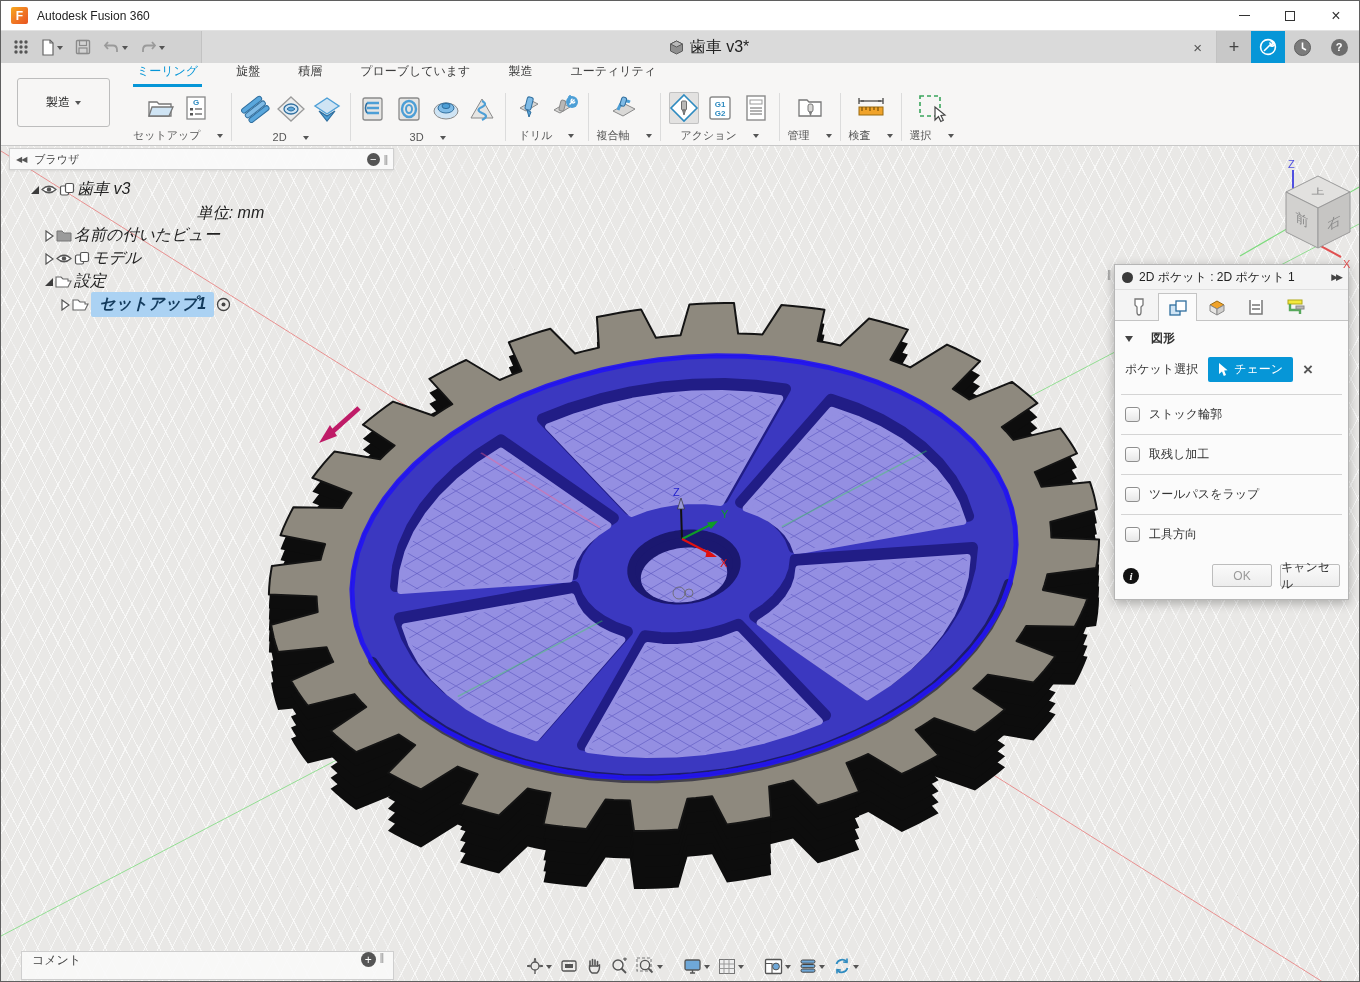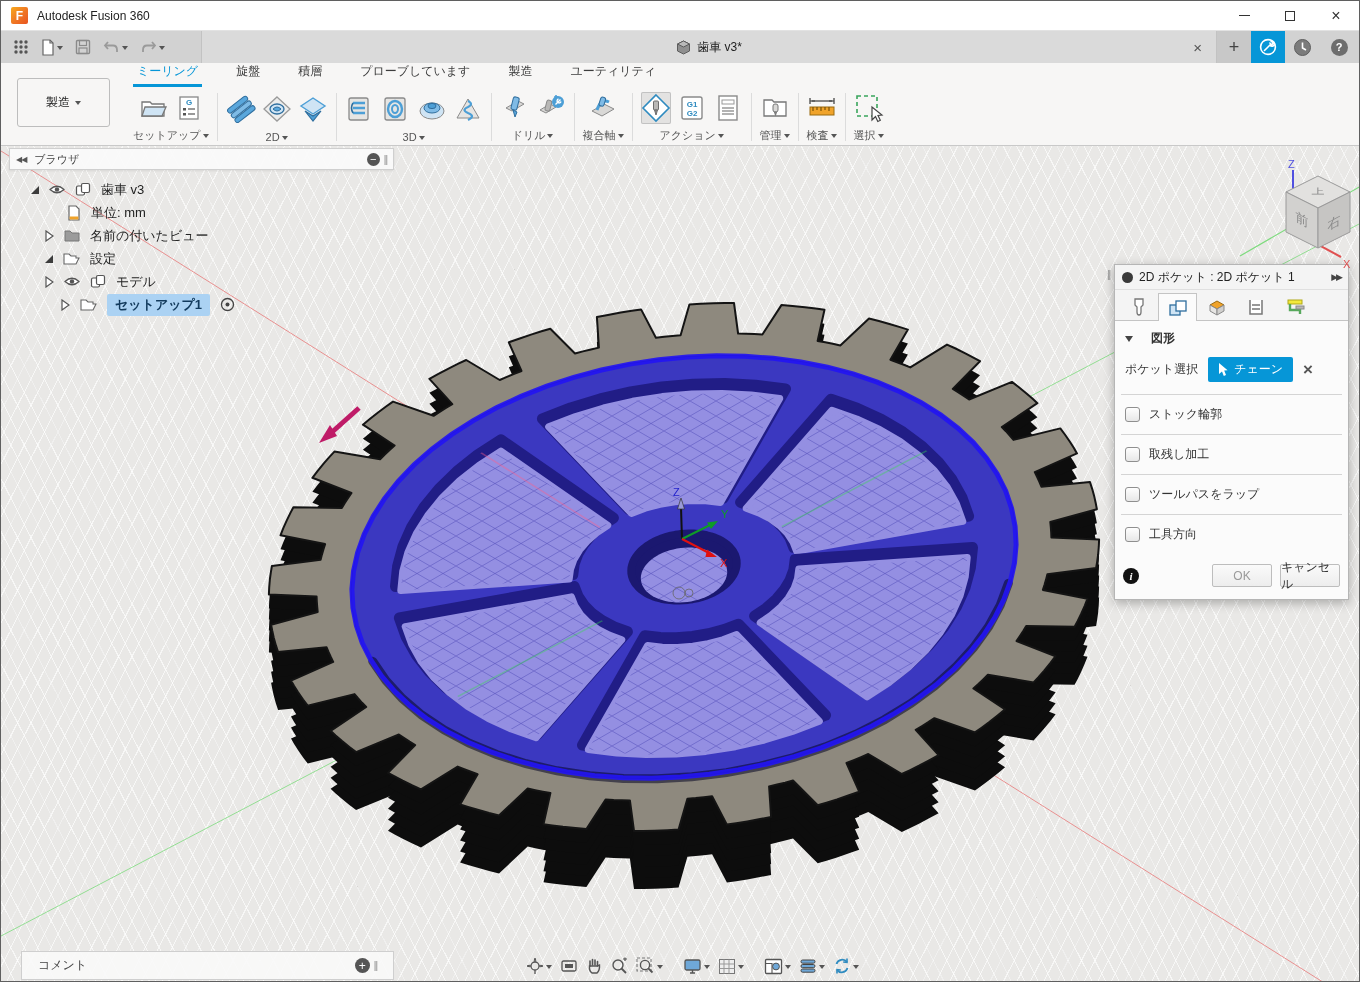--- a/index.html
+++ b/index.html
@@ -21,41 +21,41 @@
   .maximize-box { width:10px; height:10px; border:1.4px solid #333; }
   .close-x { font-size:16px; line-height:1; }
 
   
   .qatrow { position:absolute; left:0; top:30px; width:100%; height:32px; background:#d2d2d2; display:flex; align-items:stretch; }
   .qat-icons { display:flex; align-items:center; gap:4px; padding:0 8px; width:200px; }
   .qat-btn { display:flex; align-items:center; gap:2px; padding:3px 4px; border-radius:2px; }
   .caret { width:0; height:0; border:3.5px solid transparent; border-top:4px solid #555; margin-top:4px; display:inline-block; }
   .doc-tab { flex:1 1 auto; background:#dadada; border-left:1px solid #c2c2c2; border-right:1px solid #c2c2c2;
              display:flex; align-items:center; justify-content:center; position:relative; }
-  .doc-tab-label { display:flex; align-items:center; gap:6px; font-size:12px; color:#222;text-align:right; }
+  .doc-tab-label { display:flex; align-items:center; gap:6px; font-size:16px; color:#222;text-align:right; }
   .doc-close { position:absolute; right:8px; top:0; height:100%; display:flex; align-items:center; color:#555; font-size:15px; padding:0 6px; }
   .tab-add { width:34px; background:#c8c8c8; display:flex; align-items:center; justify-content:center; font-size:18px; color:#444; }
   .job-btn { width:34px; background:#0696d7; display:flex; align-items:center; justify-content:center; }
   .ext-btn { width:34px; display:flex; align-items:center; justify-content:center; }
   .help-btn { margin-left:auto; width:40px; display:flex; align-items:center; justify-content:center; }
   .circle-dark { width:17px; height:17px; border-radius:50%; background:#6d6d6d; color:#fff; font-size:11px; font-weight:bold;
                  display:flex; align-items:center; justify-content:center; }
 
   
   .ribbon { position:absolute; left:0; top:62px; width:100%; height:83px; background:#f7f6f5; border-bottom:1px solid #c9c9c9; }
   .workspace-btn { position:absolute; left:16px; top:15px; width:93px; height:49px; border:1px solid #bdbdbd; border-radius:3px;
                    background:#f7f6f5; display:flex; align-items:center; justify-content:center; gap:5px; font-size:12px; color:#222; }
   .ribbon-main { position:absolute; left:122px; top:0; right:0; height:100%; display:flex; flex-direction:column; }
   .ribbon-tabs { height:24px; display:flex; align-items:flex-end; gap:30px; padding-left:10px; }
   .rtab { font-size:12px; color:#3c3c3c; padding:2px 4px 4px; border-bottom:3px solid transparent; white-space:nowrap; }
   .rtab.active { color:#0696d7; border-bottom-color:#0696d7; }
   .ribbon-groups { flex:1; display:flex; align-items:stretch; padding-left:2px; }
   .rgroup { display:flex; flex-direction:column; align-items:center; justify-content:flex-end; padding:1px 8px 2px; }
   .rgroup-icons { flex:1; display:flex; align-items:center; gap:6px; }
-  .rgroup-label { font-size:11px; color:#555; display:flex; align-items:center; gap:2px; padding-top:1px; white-space:nowrap; }
+  .rgroup-label { font-size:11px; color:#555; display:flex; align-items:center; gap:16px; padding-top:1px; white-space:nowrap; }
   .rsep { width:1px; background:#dcdcdc; margin:6px 0 4px; }
   .ribbon-icon { width:30px; height:32px; display:flex; align-items:center; justify-content:center; border-radius:2px; }
   .ribbon-icon.pressed { background:#e3e2e1; box-shadow:inset 0 0 0 1px #c2c2c2; }
 
   
   .canvas { position:absolute; left:0; top:145px; width:1360px; height:836px;
     background-color:#e9e8e6;
     background-image:
       repeating-linear-gradient(117deg, rgba(255,255,255,.65) 0 1px, rgba(0,0,0,0) 1px 12px),
       repeating-linear-gradient(63deg,  rgba(255,255,255,.65) 0 1px, rgba(0,0,0,0) 1px 12px),
@@ -65,21 +65,21 @@
   #scene { position:absolute; left:0; top:0; }
 
   
   .browser { position:absolute; left:8px; top:2px; width:385px; }
   .panel-header { height:22px; background:rgba(250,250,250,.95); border:1px solid #cfcfcf; display:flex; align-items:center;
                   padding:0 6px; font-size:11px; color:#444; box-shadow:0 1px 2px rgba(0,0,0,.08); }
   .panel-grip { color:#888; font-size:10px; letter-spacing:-1px; margin-left:4px; }
   .minus-circle { width:13px; height:13px; border-radius:50%; background:#555; color:#fff; display:flex; align-items:center;
                   justify-content:center; font-size:11px; line-height:1; margin-left:auto; }
   .tree { padding-top:8px; }
-  .tree-row { height:23px; display:flex; align-items:center; gap:10px; font-size:13px; color:#222; }
+  .tree-row { height:23px; display:flex; align-items:center; gap:2px; font-size:16px; color:#222;font-style:italic; }
   .tree-label { white-space:nowrap; }
   .sel-chip { background:#abd2f3; border-radius:2px; padding:2px 8px; font-weight:bold; color:#123a5c; }
   .tri-open { width:0; height:0; border-left:8px solid transparent; border-bottom:8px solid #3c3c3c; }
 
   
   .dialog { position:absolute; left:1113px; top:118px; width:235px; background:#fbfbfb; border:1px solid #b5b5b5;
             box-shadow:0 3px 10px rgba(0,0,0,.28); }
   .dlg-grip { position:absolute; left:-8px; top:4px; color:#888; font-size:10px; letter-spacing:-1px; }
   .dlg-header { height:25px; display:flex; align-items:center; gap:6px; padding:0 7px; background:#f4f4f4;
                 border-bottom:1px solid #e0e0e0; font-size:12px; color:#222; }
@@ -100,21 +100,21 @@
   .dlg-footer { display:flex; align-items:center; padding:10px 8px 12px; }
   .info-circle { width:16px; height:16px; border-radius:50%; background:#111; color:#fff; font-size:11px; font-style:italic;
                  font-weight:bold; display:flex; align-items:center; justify-content:center; font-family:"Liberation Serif",serif; }
   .dlg-btn { height:23px; border:1px solid #bdbdbd; border-radius:2px; background:linear-gradient(#fafafa,#ededed);
              display:flex; align-items:center; justify-content:center; font-size:12px; }
   .ok-btn { width:60px; margin-left:auto; color:#9a9a9a; }
   .cancel-btn { width:60px; margin-left:8px; color:#333; }
 
   
   .comment-bar { position:absolute; left:20px; top:805px; width:373px; height:29px; background:rgba(249,249,249,.92);
-                 border:1px solid #cfcfcf; display:flex; align-items:center; padding:0 16px; color:#444; font-size:12px; }
+                 border:1px solid #cfcfcf; display:flex; padding:0 10px; color:#444; font-size:12px; }
   .comment-plus { margin-left:auto; width:15px; height:15px; border-radius:50%; background:#555; color:#fff;
                   display:flex; align-items:center; justify-content:center; font-size:12px; line-height:1; }
   .navbar { position:absolute; left:522px; top:807px; height:26px; display:flex; align-items:center; gap:2px; }
   .nav-btn { display:flex; align-items:center; padding:2px 3px; gap:2px; border-radius:2px; }
   .nav-sep { width:10px; }
 
   
   .viewcube { position:absolute; left:1237px; top:10px; width:125px; height:135px; }
 </style>
 </head>
@@ -549,56 +549,56 @@
           <svg width="16" height="11" viewBox="0 0 16 11">
             <path d="M1 5.5 Q8 -1 15 5.5 Q8 12 1 5.5 Z" fill="#fff" stroke="#555" stroke-width="1.2"></path>
               <circle cx="8" cy="5.5" r="2.2" fill="#555"></circle>
           </svg>
           <svg width="16" height="15" viewBox="0 0 16 15">
             <rect x="1.5" y="4" width="8" height="9" rx="1.5" fill="#fff" stroke="#555" stroke-width="1.2"></rect>
             <rect x="6.5" y="1.5" width="8" height="9" rx="1.5" fill="#fff" stroke="#555" stroke-width="1.2"></rect>
           </svg>
           <span class="tree-label">歯車 v3</span>
         </div>
-        <div class="tree-row" style="padding-left:58px;">
+        <div class="tree-row" style="padding-left:58px;flex-direction:column;">
           <svg width="14" height="16" viewBox="0 0 14 16">
             <path d="M2 1 L9 1 L12 4 L12 15 L2 15 Z" fill="#fff" stroke="#666" stroke-width="1.2"></path>
             <rect x="2.6" y="11.5" width="8.8" height="3" fill="#f0a32a"></rect>
           </svg>
           <span class="tree-label">単位: mm</span>
         </div>
         <div class="tree-row" style="padding-left:36px;">
           <svg width="9" height="12" viewBox="0 0 9 12">
               <polygon points="1,1 8,6 1,11" fill="#fff" stroke="#555" stroke-width="1.2"></polygon>
             </svg>
           <svg width="16" height="13" viewBox="0 0 16 13">
             <path d="M1 2 L6 2 L8 4 L15 4 L15 12 L1 12 Z" fill="#9b9b9b" stroke="#777"></path>
           </svg>
           <span class="tree-label">名前の付いたビュー</span>
-        </div>
-        <div class="tree-row" style="padding-left:36px;">
-          <span class="tri-open"></span>
-          <svg width="17" height="13" viewBox="0 0 17 13">
-            <path d="M1 2 L6 2 L8 4 L13 4 L13 6 L16 6 L13 12 L1 12 Z" fill="#fff" stroke="#666" stroke-width="1.1"></path>
-          </svg>
-          <span class="tree-label">設定</span>
         </div>
         <div class="tree-row" style="padding-left:36px;">
           <svg width="9" height="12" viewBox="0 0 9 12">
               <polygon points="1,1 8,6 1,11" fill="#fff" stroke="#555" stroke-width="1.2"></polygon>
             </svg>
           <svg width="16" height="11" viewBox="0 0 16 11">
             <path d="M1 5.5 Q8 -1 15 5.5 Q8 12 1 5.5 Z" fill="#fff" stroke="#555" stroke-width="1.2"></path>
               <circle cx="8" cy="5.5" r="2.2" fill="#555"></circle>
           </svg>
           <svg width="16" height="15" viewBox="0 0 16 15">
             <rect x="1.5" y="4" width="8" height="9" rx="1.5" fill="#fff" stroke="#555" stroke-width="1.2"></rect>
             <rect x="6.5" y="1.5" width="8" height="9" rx="1.5" fill="#fff" stroke="#555" stroke-width="1.2"></rect>
           </svg>
           <span class="tree-label">モデル</span>
+        </div>
+        <div class="tree-row" style="padding-left:36px;">
+          <span class="tri-open"></span>
+          <svg width="17" height="13" viewBox="0 0 17 13">
+            <path d="M1 2 L6 2 L8 4 L13 4 L13 6 L16 6 L13 12 L1 12 Z" fill="#fff" stroke="#666" stroke-width="1.1"></path>
+          </svg>
+          <span class="tree-label">設定</span>
         </div>
         <div class="tree-row" style="padding-left:52px;">
           <svg width="9" height="12" viewBox="0 0 9 12">
               <polygon points="1,1 8,6 1,11" fill="#fff" stroke="#555" stroke-width="1.2"></polygon>
             </svg>
           <svg width="17" height="13" viewBox="0 0 17 13">
             <path d="M1 2 L6 2 L8 4 L13 4 L13 6 L16 6 L13 12 L1 12 Z" fill="#fff" stroke="#666" stroke-width="1.1"></path>
           </svg>
           <span class="sel-chip">セットアップ1</span>
           <svg width="15" height="15" viewBox="0 0 15 15">

